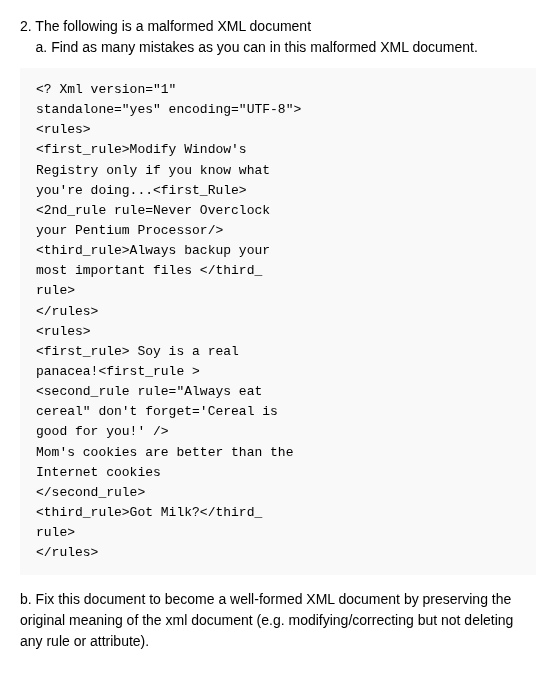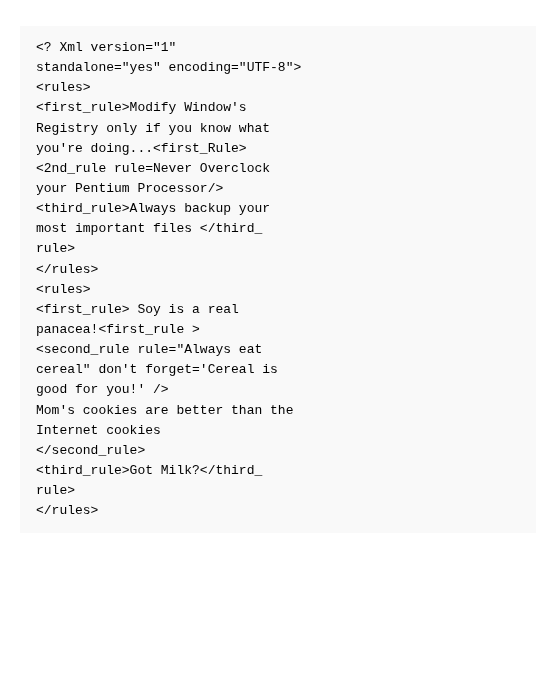--- a/index.html
+++ b/index.html
@@ -38,20 +38,27 @@
     .sub-section {
       margin-top: 14px;
       line-height: 1.5;
     }
   </style>
 </head>
 <body>
 
 <div>
 
+  <div class="section-header">
+    <span>2.</span>
+    <span>The following is a malformed XML document</span>
+    <br>
+    &nbsp;&nbsp;&nbsp;&nbsp;<span>a.</span>
+    <span>Find as many mistakes as you can in this malformed XML document.</span>
+  </div>
 
   <div class="code-block">&lt;? Xml version="1"
 standalone="yes" encoding="UTF-8"&gt;
 &lt;rules&gt;
 &lt;first_rule&gt;Modify Window's
 Registry only if you know what
 you're doing...&lt;first_Rule&gt;
 &lt;2nd_rule rule=Never Overclock
 your Pentium Processor/&gt;
 &lt;third_rule&gt;Always backup your
@@ -64,14 +71,18 @@
 &lt;second_rule rule="Always eat
 cereal" don't forget='Cereal is
 good for you!' /&gt;
 Mom's cookies are better than the
 Internet cookies
 &lt;/second_rule&gt;
 &lt;third_rule&gt;Got Milk?&lt;/third_
 rule&gt;
 &lt;/rules&gt;</div>
 
+  <div class="sub-section">
+    <span>b.</span>
+    <span>Fix this document to become a well-formed XML document by preserving the original meaning of the xml document (e.g. modifying/correcting but not deleting any rule or attribute).</span>
+  </div>
 
 </div>
 
 </body></html>

